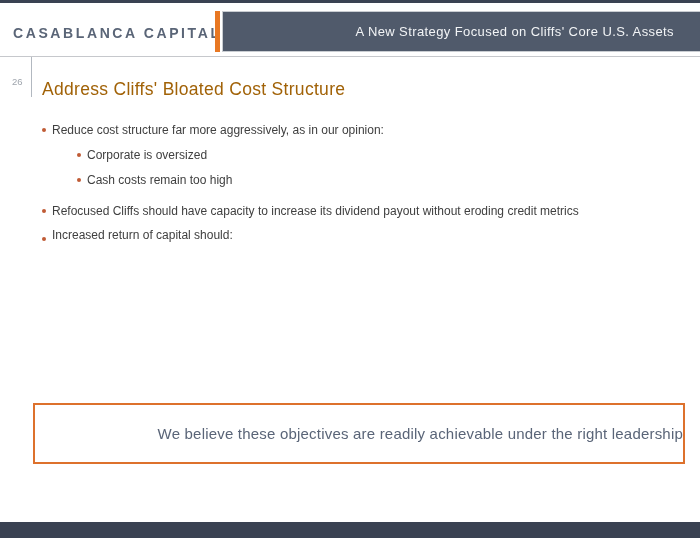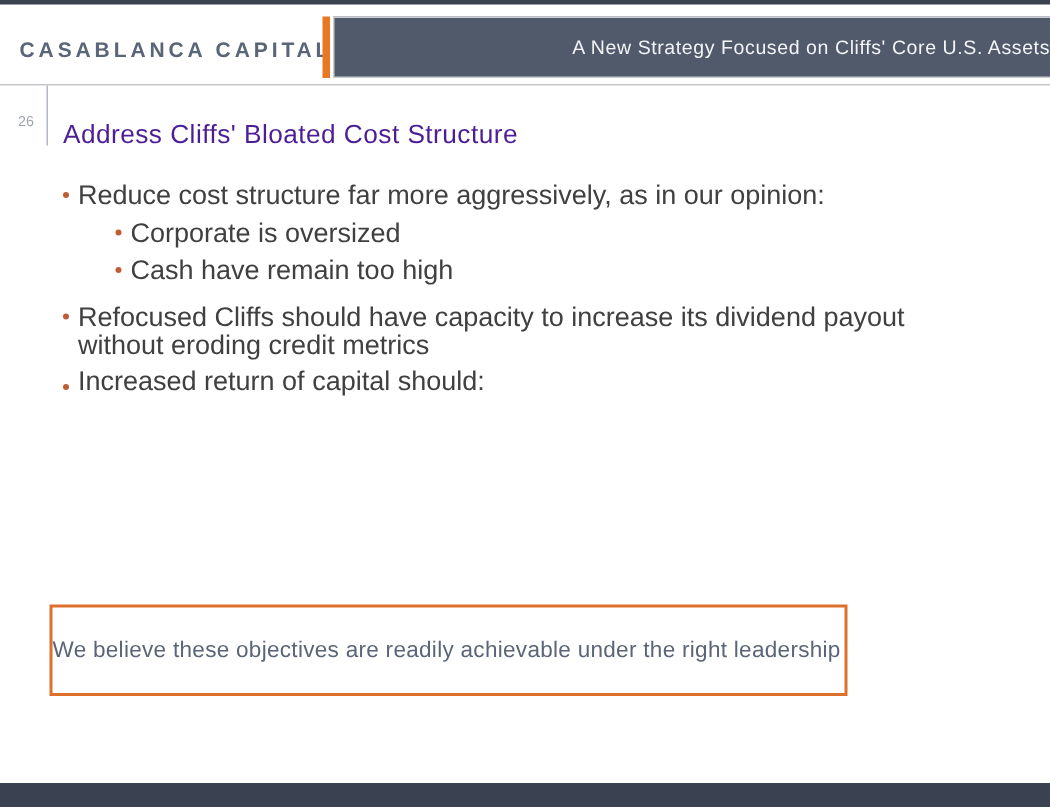--- a/index.html
+++ b/index.html
@@ -9,47 +9,47 @@
   }
   .top-line{position:absolute;top:0;left:0;width:700px;height:3px;background:#3a4252;}
   .logo{
     position:absolute;left:13px;top:25px;font-size:14px;letter-spacing:2.6px;
     color:#5a6577;font-weight:700;white-space:nowrap;
   }
   .banner{
     position:absolute;left:222px;top:11px;right:0;height:41px;background:#505a6b;
     border-top:1px solid #c9cdd2;border-bottom:1px solid #c9cdd2;border-left:1px solid #c9cdd2;
     display:flex;align-items:center;justify-content:flex-end;box-sizing:border-box;
-    padding-right:0;
+    padding-right:26px;
   }
   .banner-text{color:#f2f4f6;font-size:13px;letter-spacing:0.4px;white-space:nowrap;}
   .banner-stripe{position:absolute;left:215px;top:11px;width:5px;height:41px;background:#e87823;}
   .header-rule{position:absolute;left:0;top:56px;width:700px;height:1px;background:#c6c8cc;}
   .page-number{position:absolute;left:12px;top:76px;font-size:9.5px;color:#9fa5ad;}
   .v-rule{position:absolute;left:31px;top:57px;width:1px;height:40px;background:#b2b8c0;}
 
   .content{position:absolute;left:42px;top:78px;width:600px;}
   .sec-heading{
-    margin:0;font-size:17.5px;font-weight:400;color:#4c1d95;line-height:22px;letter-spacing:0.3px;
+    margin:0;font-size:17.5px;font-weight:400;color:#a16207;line-height:22px;letter-spacing:0.3px;
   }
   .sec-heading.second{margin-top:24px;}
-  .bullet{display:flex;align-items:flex-start;line-height:18px;font-size:18px;color:#404040;}
+  .bullet{display:flex;align-items:flex-start;line-height:18px;font-size:12px;color:#404040;}
   .bullet .btext{line-height:18px;}
   .dot{flex:0 0 4px;width:4px;height:4px;border-radius:50%;background:#c05b35;margin:7px 6px 0 0;}
   .b-first{margin-top:21px;}
   .l2{margin-left:35px;}
   .gap-s{margin-top:7px;text-align:center;}
   .gap-xs{margin-top:2px;}
   .b-refocused{margin-top:13px;line-height:19px;}
   .b-refocused .btext{line-height:19px;}
   .gap-m{margin-top:5px;align-items:center;}
 
   .callout{
-    position:absolute;left:33px;top:403px;width:532px;height:61px;box-sizing:border-box;
-    border:2px solid #dd712c;display:flex;align-items:center;justify-content:flex-start;
+    position:absolute;left:33px;top:403px;width:652px;height:61px;box-sizing:border-box;
+    border:2px solid #dd712c;display:flex;align-items:center;justify-content:flex-end;
   }
   .callout-text{font-size:15px;color:#5a6578;letter-spacing:0.2px;text-align:center;}
   .footer-bar{position:absolute;left:0;bottom:0;width:700px;height:16px;background:#3a4252;}
 </style>
 </head>
 <body>
 
 <div class="slide">
 
   <div class="top-line"></div>
@@ -72,21 +72,21 @@
     <div class="bullet b-first">
       <span class="dot"></span>
       <span class="btext">Reduce cost structure far more aggressively, as in our opinion:</span>
     </div>
     <div class="bullet l2 gap-s">
       <span class="dot"></span>
       <span class="btext">Corporate is oversized</span>
     </div>
     <div class="bullet l2 gap-s">
       <span class="dot"></span>
-      <span class="btext">Cash have remain too high</span>
+      <span class="btext">Cash costs remain too high</span>
     </div>
 
 
     <div class="bullet b-refocused">
       <span class="dot"></span>
       <span class="btext">Refocused Cliffs should have capacity to increase its dividend payout without eroding credit metrics</span>
     </div>
     <div class="bullet gap-m">
       <span class="dot"></span>
       <span class="btext">Increased return of capital should:</span>

